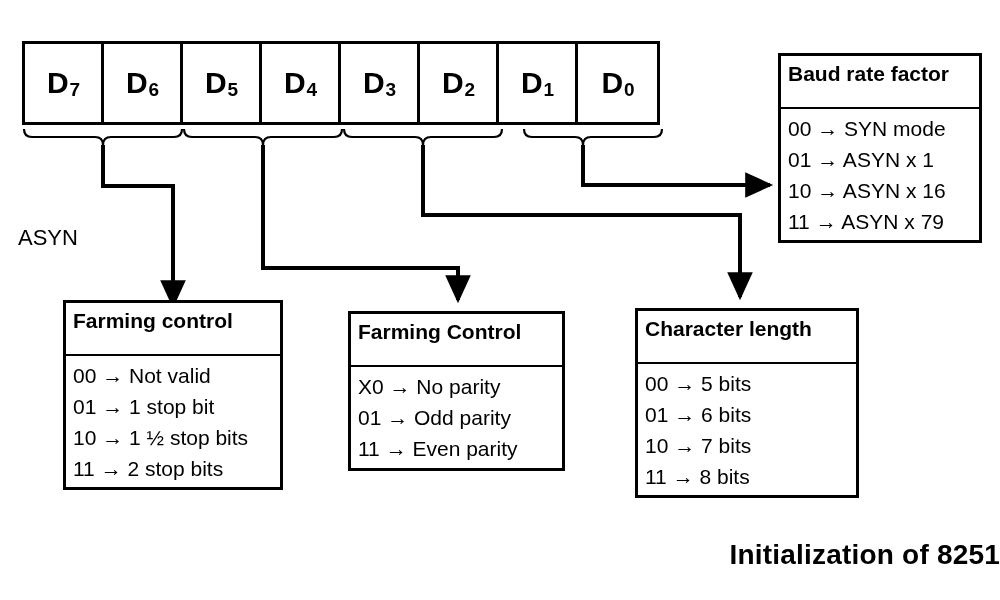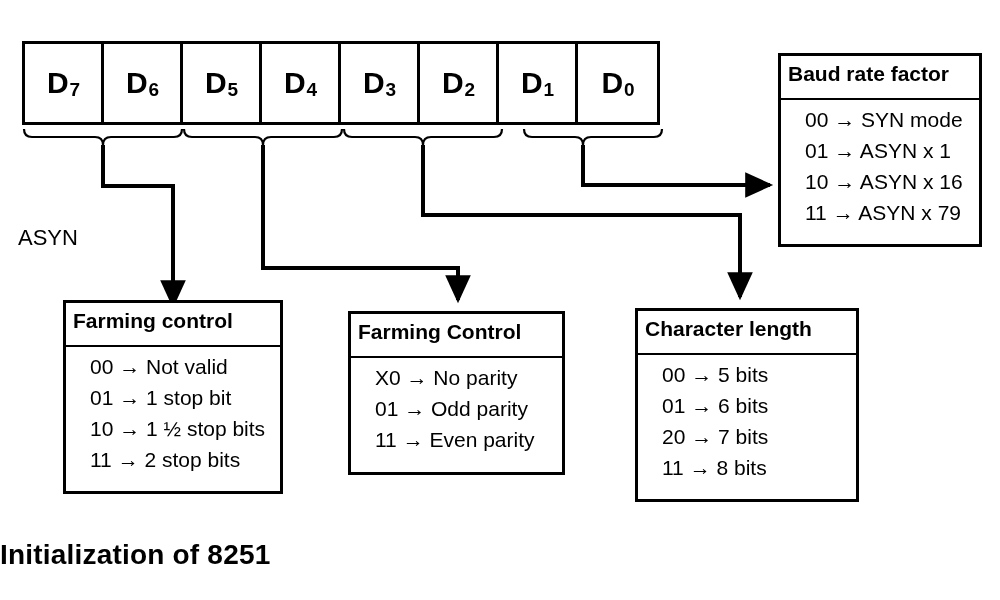--- a/index.html
+++ b/index.html
@@ -69,27 +69,26 @@
   .info-box {
     position: absolute;
     border: 3px solid #000;
     box-sizing: border-box;
     background: #fff;
   }
   .info-box-title {
     font-weight: bold;
     font-size: 21px;
     line-height: 1;
-    padding: 7px 6px 14px 7px;
+    padding: 7px 6px 23px 7px;
     border-bottom: 2px solid #000;
     white-space: nowrap;
   }
   .info-box-rows {
-    padding: 5px 6px 16px 7px;
-    margin-left: 17px;
+    padding: 5px 6px 3px 7px;
   }
   .info-row {
     font-size: 21px;
     line-height: 1.47;
     white-space: nowrap;
   }
 
   #box-baud      { left: 778px; top: 53px;  width: 204px; }
   #box-framing   { left: 63px;  top: 300px; width: 220px; }
   #box-parity    { left: 348px; top: 311px; width: 217px; }
@@ -110,21 +109,21 @@
     position: relative;
     top: 4px;
   }
 
   
   #diagram-caption {
     position: absolute;
     left: 0;
     top: 539px;
     width: 1000px;
-    text-align: left;
+    text-align: right;
     font-size: 28px;
     font-weight: bold;
     letter-spacing: 0.2px;
   }
 </style>
 </head>
 <body>
 
 <div id="diagram-canvas">
 
@@ -227,20 +226,20 @@
       <div class="info-row">01 → Odd parity</div>
       <div class="info-row">11 → Even parity</div>
     </div>
   </div>
 
   <div class="info-box" id="box-charlen">
     <div class="info-box-title">Character length</div>
     <div class="info-box-rows">
       <div class="info-row">00 → 5 bits</div>
       <div class="info-row">01 → 6 bits</div>
-      <div class="info-row">20 → 7 bits</div>
+      <div class="info-row">10 → 7 bits</div>
       <div class="info-row">11 → 8 bits</div>
     </div>
   </div>
 
   <div id="diagram-caption">Initialization of 8251</div>
 
 </div>
 
 </body></html>

